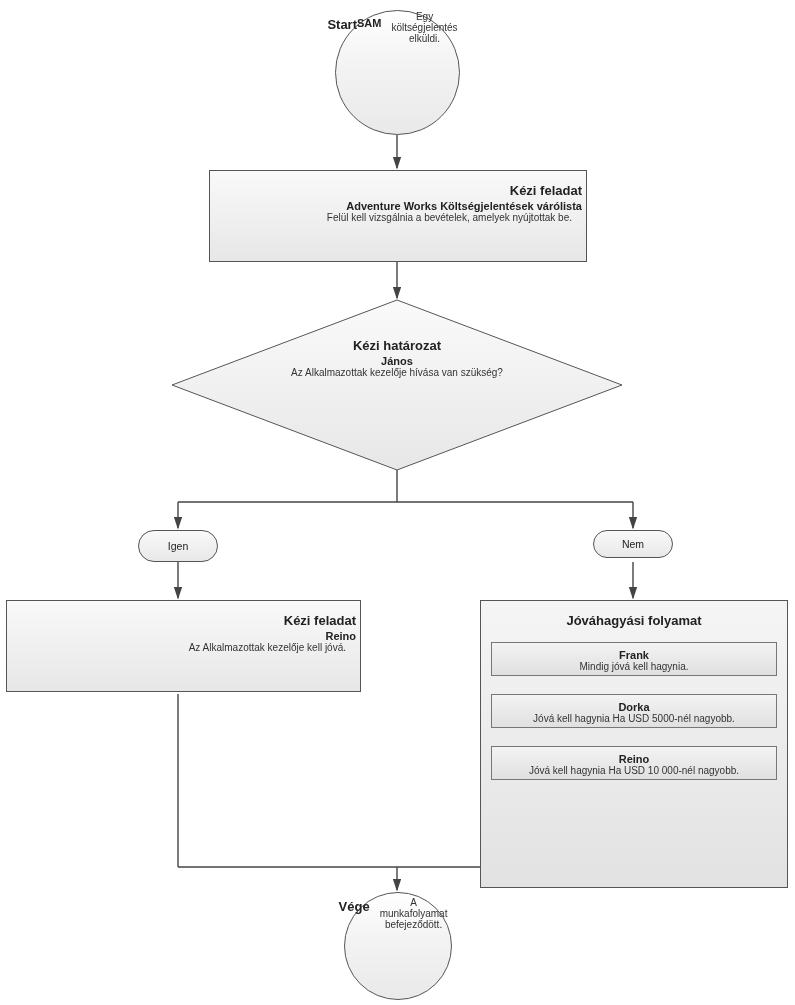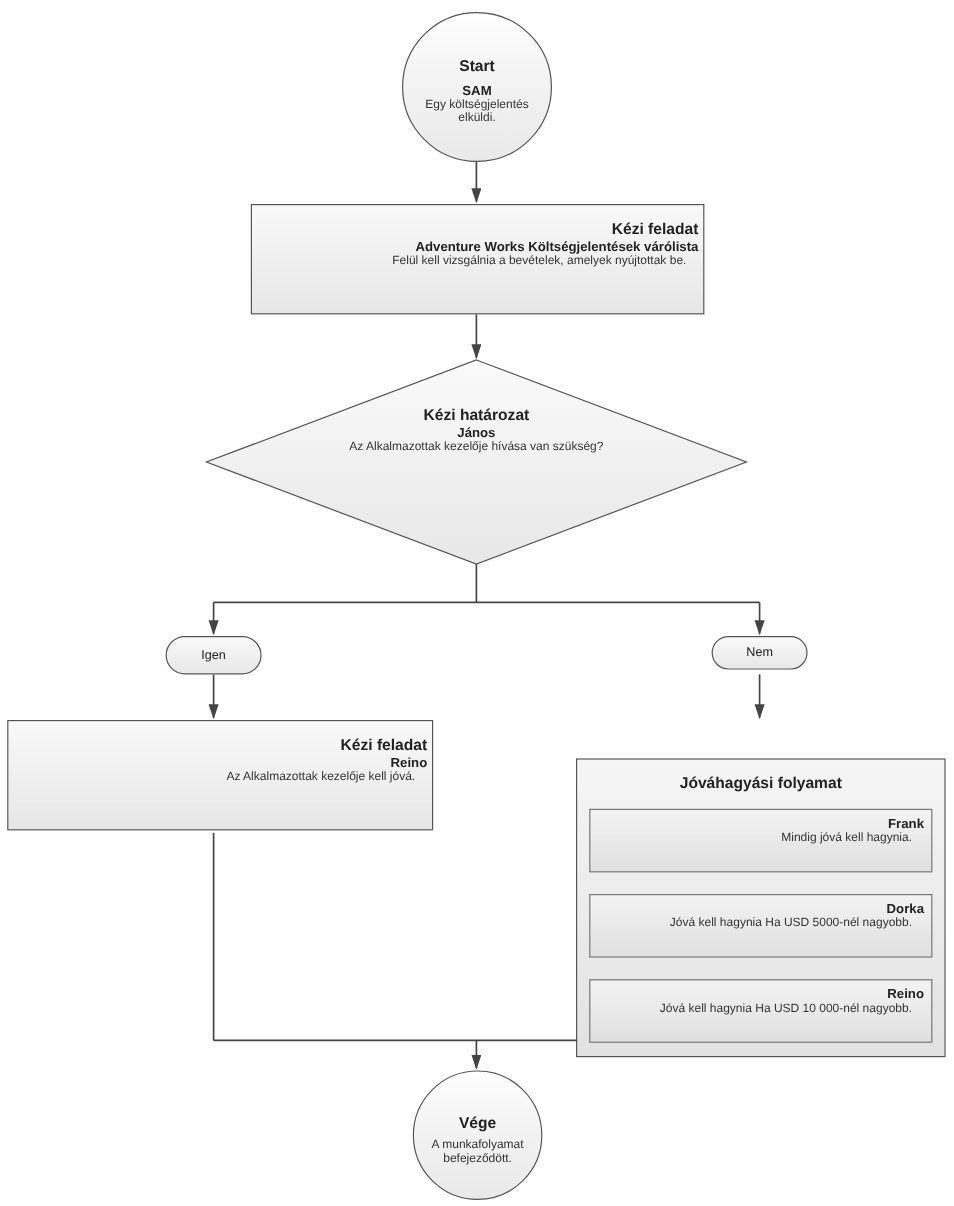--- a/index.html
+++ b/index.html
@@ -36,21 +36,21 @@
     color: #333;
     padding: 0 10px;
   }
 
   
   .circle {
     border: 1px solid #555;
     border-radius: 50%;
     background: linear-gradient(#ffffff, #f4f4f4 40%, #e9e9e9);
     display: flex;
-    flex-direction: column;
+    flex-direction: row;
     justify-content: center;
   }
 
   
   .rect {
     border: 1px solid #555;
     background: linear-gradient(#f9f9f9, #e7e7e7);
     padding: 6px 4px 10px 4px;
     text-align: right;
   }
@@ -73,22 +73,21 @@
   
   .container-box {
     border: 1px solid #555;
     background: linear-gradient(#f5f5f5,#e2e2e2);
     padding: 6px 10px 12px 10px;
   }
   .inner-box {
     border: 1px solid #777;
     background: linear-gradient(#f3f3f3,#e0e0e0);
     margin-top: 8px;
-    padding: 4px 6px 22px 6px;
-    text-align: right;
+    padding: 4px 6px 3px 6px;
   }
   .inner-box .subtitle { margin-top: 2px; }
 </style>
 </head>
 <body>
 
 <svg width="795" height="1005">
   <defs>
     <marker id="arrow" markerWidth="10" markerHeight="10" refX="8" refY="3" orient="auto">
       <path d="M0,0 L0,6 L9,3 z" fill="#444"></path>
@@ -156,21 +155,21 @@
 <div class="node pill" style="left:593px; top:530px; width:80px; height:28px;">
   <span>Nem</span>
 </div>
 
 <div class="node rect" style="left:6px; top:600px; width:355px; height:92px;">
   <div class="title">Kézi feladat</div>
   <div class="subtitle">Reino</div>
   <div class="desc">Az Alkalmazottak kezelője kell jóvá.</div>
 </div>
 
-<div class="node container-box" style="left:480px; top:632px; width:308px; height:249px;">
+<div class="node container-box" style="left:480px; top:600px; width:308px; height:288px;">
   <div class="title">Jóváhagyási folyamat</div>
 
   <div class="inner-box" style="margin-top:12px;">
     <div class="subtitle">Frank</div>
     <div class="desc">Mindig jóvá kell hagynia.</div>
   </div>
 
   <div class="inner-box" style="margin-top:18px;">
     <div class="subtitle">Dorka</div>
     <div class="desc">Jóvá kell hagynia Ha USD 5000-nél nagyobb.</div>

